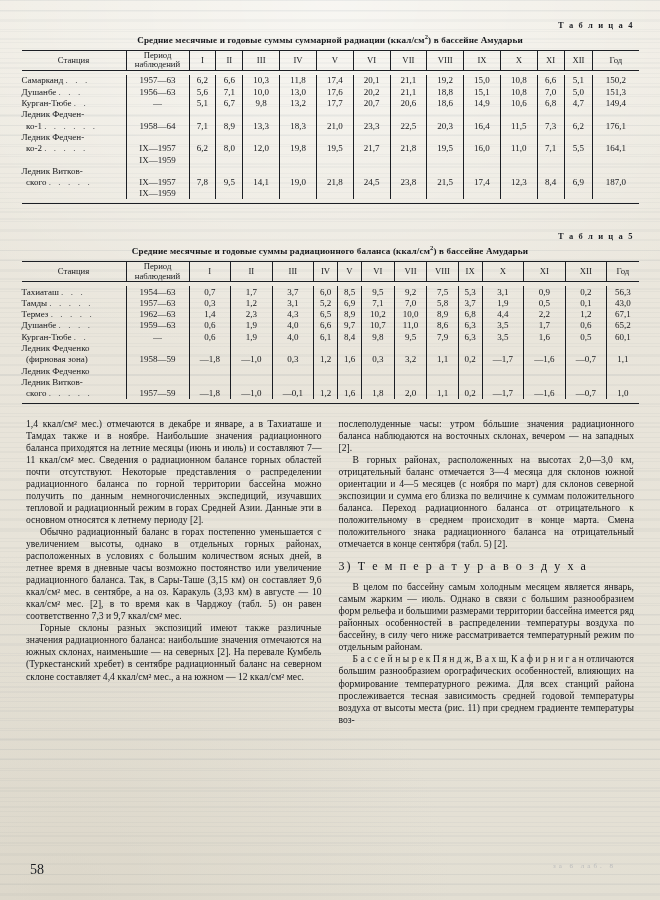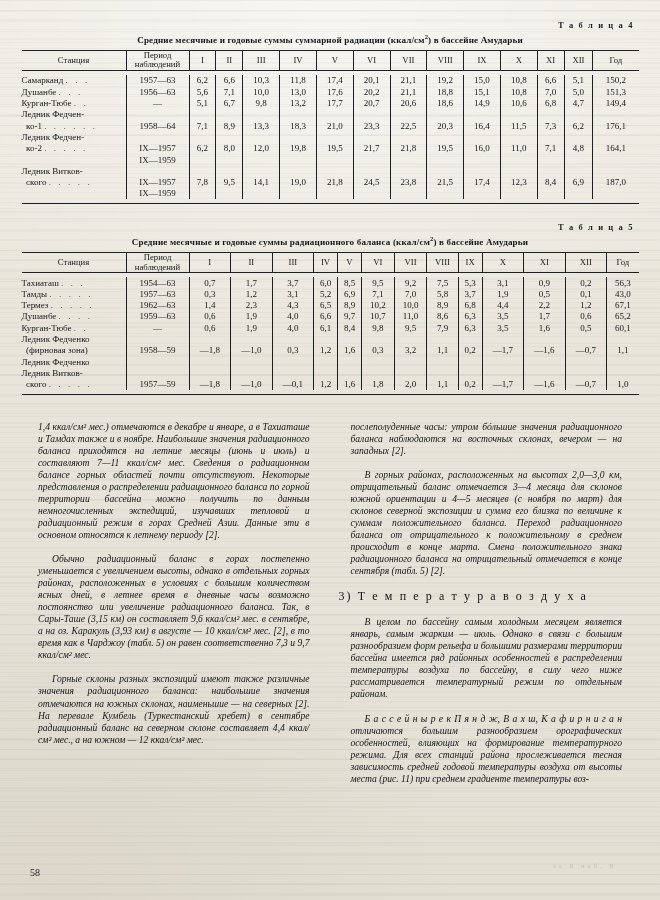--- a/index.html
+++ b/index.html
@@ -68,21 +68,21 @@
     font-weight: 700;
     color: #14161a;
     margin-top: 3px;
     letter-spacing: 0.15px;
   }
   .tbl-caption sup { font-size: 6.6px; }
 
   table.data {
     border-collapse: collapse;
     width: 617px;
-    margin: 5px auto 4px auto;
+    margin: 5px auto 13px auto;
     font-size: 9px;
     color: #15171b;
   }
   table.data td, table.data th {
     padding: 0;
     font-weight: 400;
     vertical-align: middle;
   }
   .rule-top td {
     border-top: 1.6px solid #1c1f25;
@@ -156,38 +156,37 @@
     margin-top: 14px;
   }
   .col {
     width: 303px;
     font-size: 9.6px;
     line-height: 1.255;
     text-align: justify;
     color: #13151a;
   }
   .col p {
-    margin: 12px;
+    margin: 0;
     text-indent: 14px;
     hyphens: manual;
-    font-style: italic;
   }
   .col p.noind { text-indent: 0; }
   .sec-head {
     text-align: left;
     font-size: 12px;
     margin: 9px 0 7px 0;
     letter-spacing: 2.1px;
     color: #13151a;
   }
   .folio {
     position: absolute;
     left: 30px;
     bottom: 22px;
-    font-size: 10px;
+    font-size: 14px;
     color: #1a1d22;
     font-family: Liberation Serif, serif;
   }
   .ghost {
     position: absolute;
     right: 44px;
     bottom: 30px;
     font-size: 7px;
     letter-spacing: 3px;
     color: rgba(120,130,150,0.38);
@@ -351,21 +350,21 @@
             <td class="num">8,0</td>
             <td class="num">12,0</td>
             <td class="num">19,8</td>
             <td class="num">19,5</td>
             <td class="num">21,7</td>
             <td class="num">21,8</td>
             <td class="num">19,5</td>
             <td class="num">16,0</td>
             <td class="num">11,0</td>
             <td class="num">7,1</td>
-            <td class="num">4,8</td>
+            <td class="num">5,5</td>
             <td class="num last">164,1</td>
           </tr>
           <tr class="drow">
             <td class="station">&nbsp;</td>
             <td class="period">IX—1959</td>
             <td class="num">&nbsp;</td>
             <td class="num">&nbsp;</td>
             <td class="num">&nbsp;</td>
             <td class="num">&nbsp;</td>
             <td class="num">&nbsp;</td>

